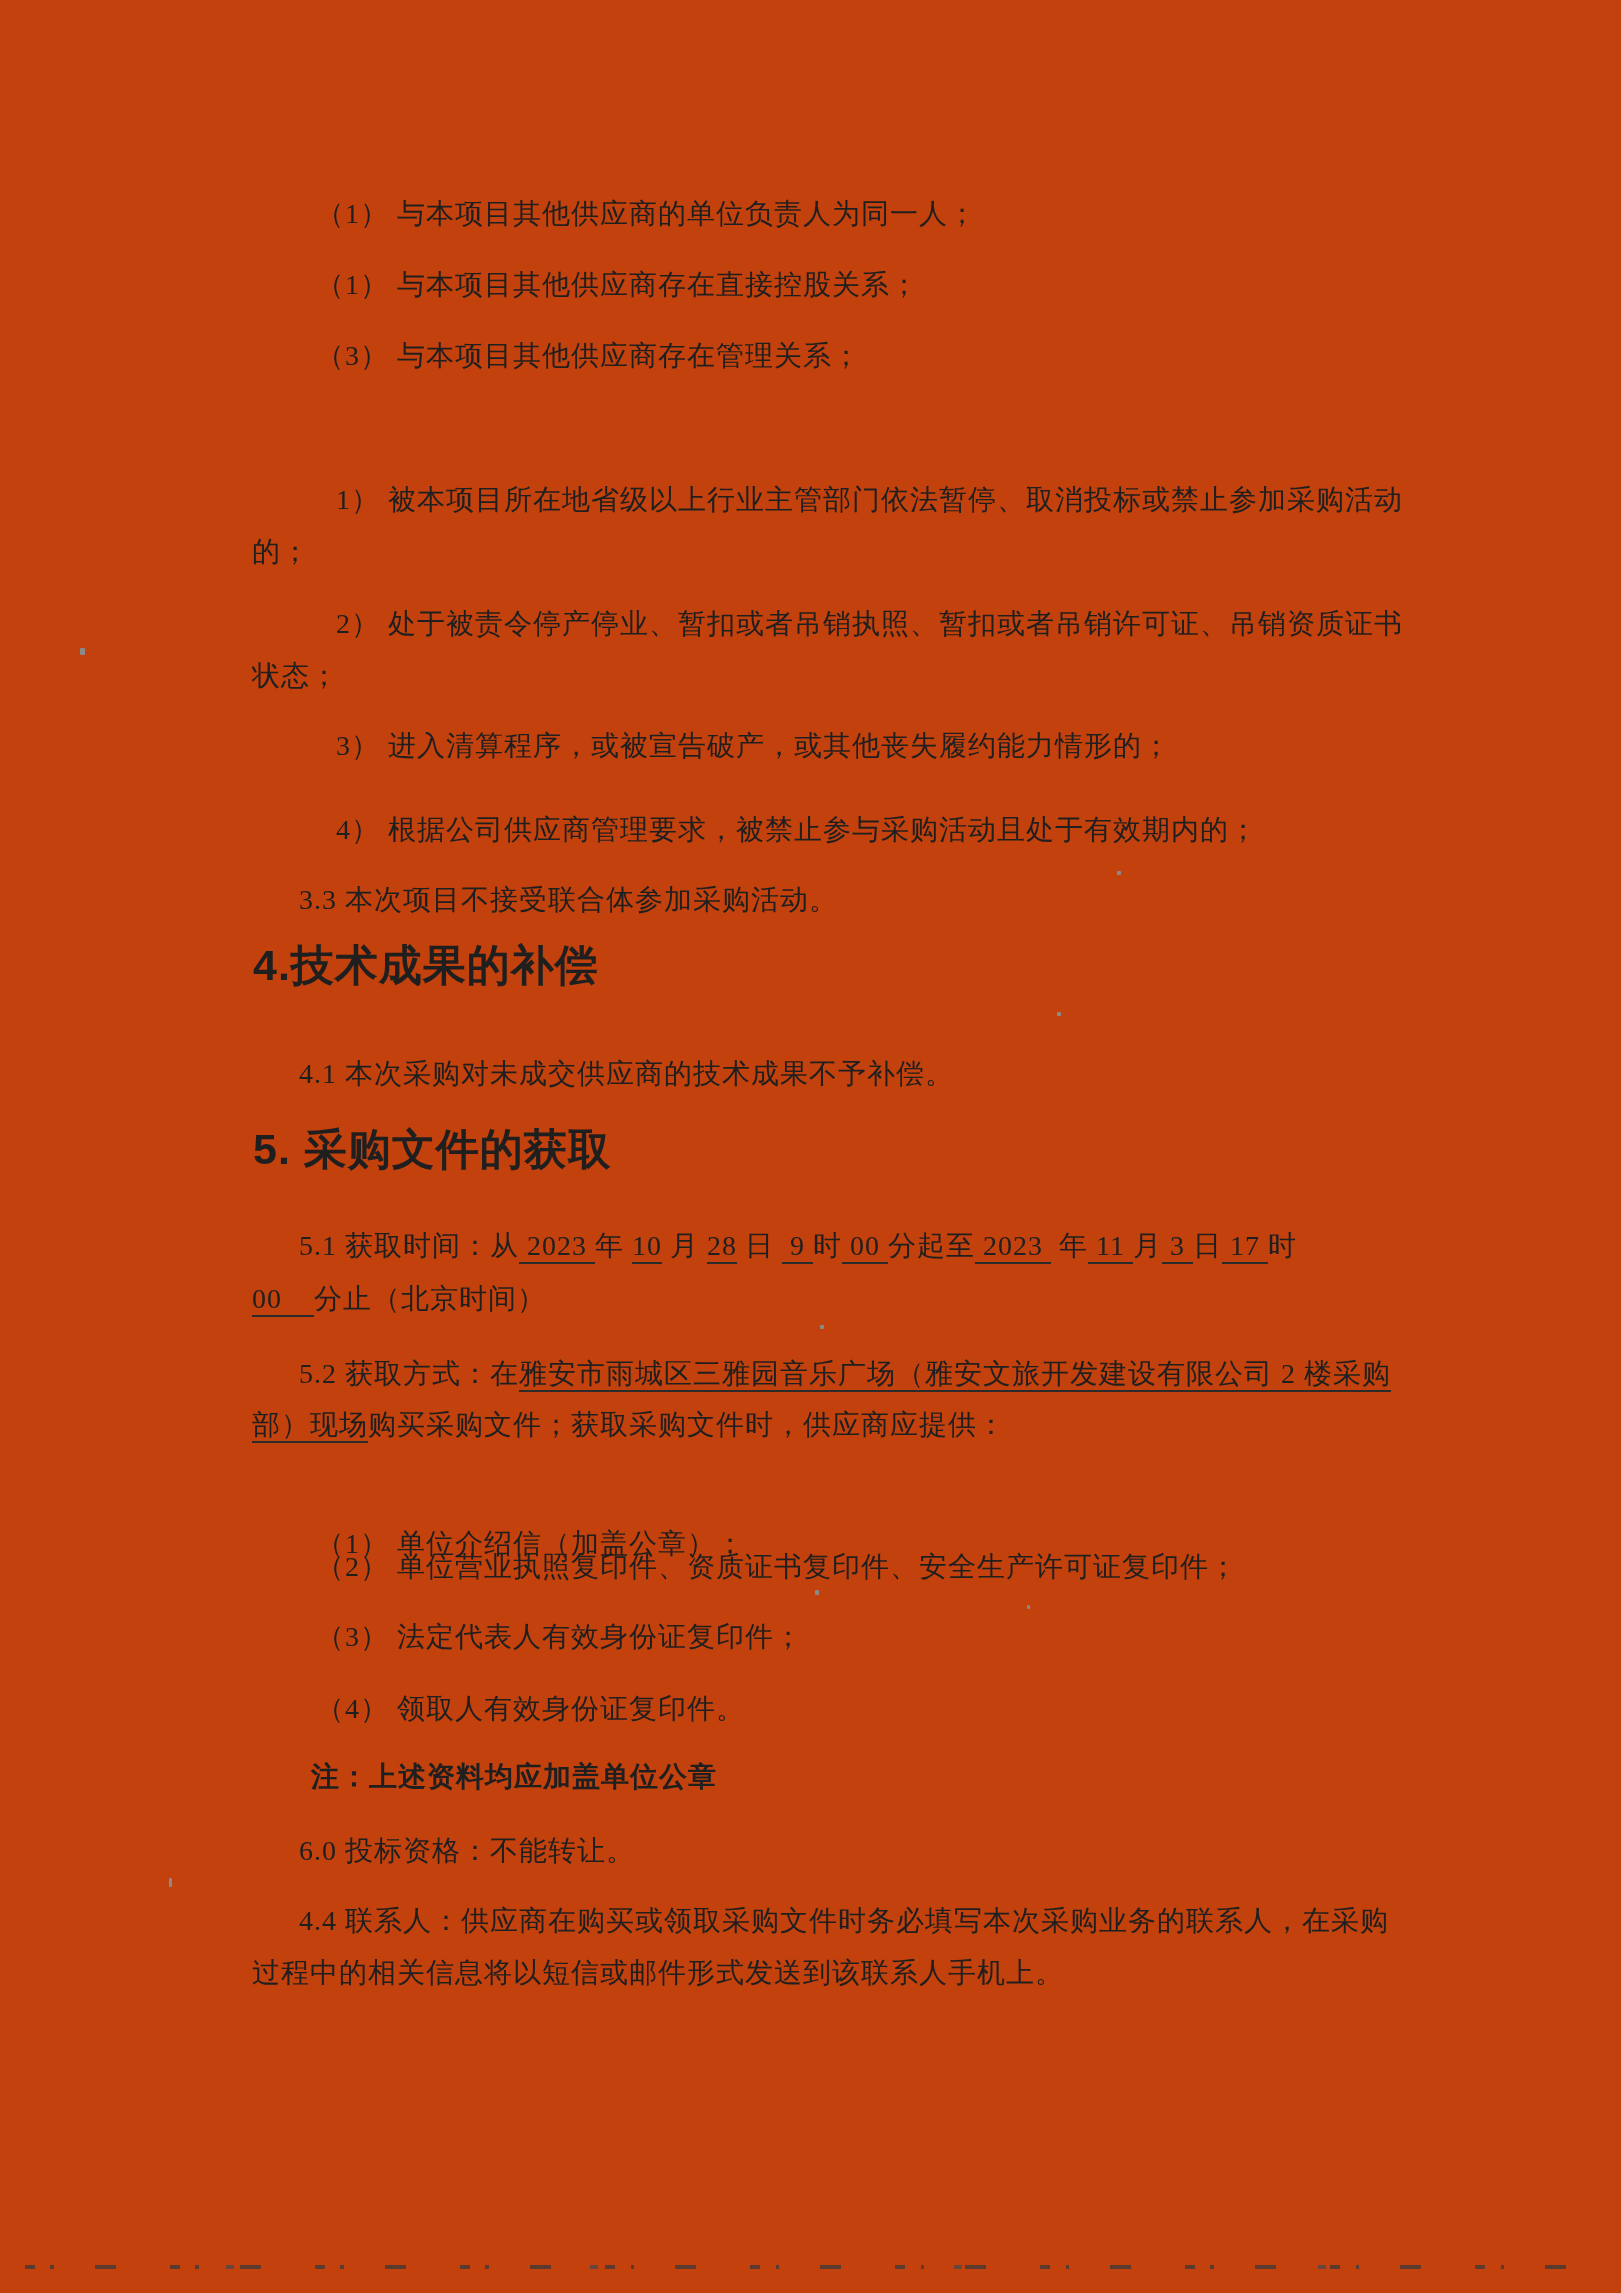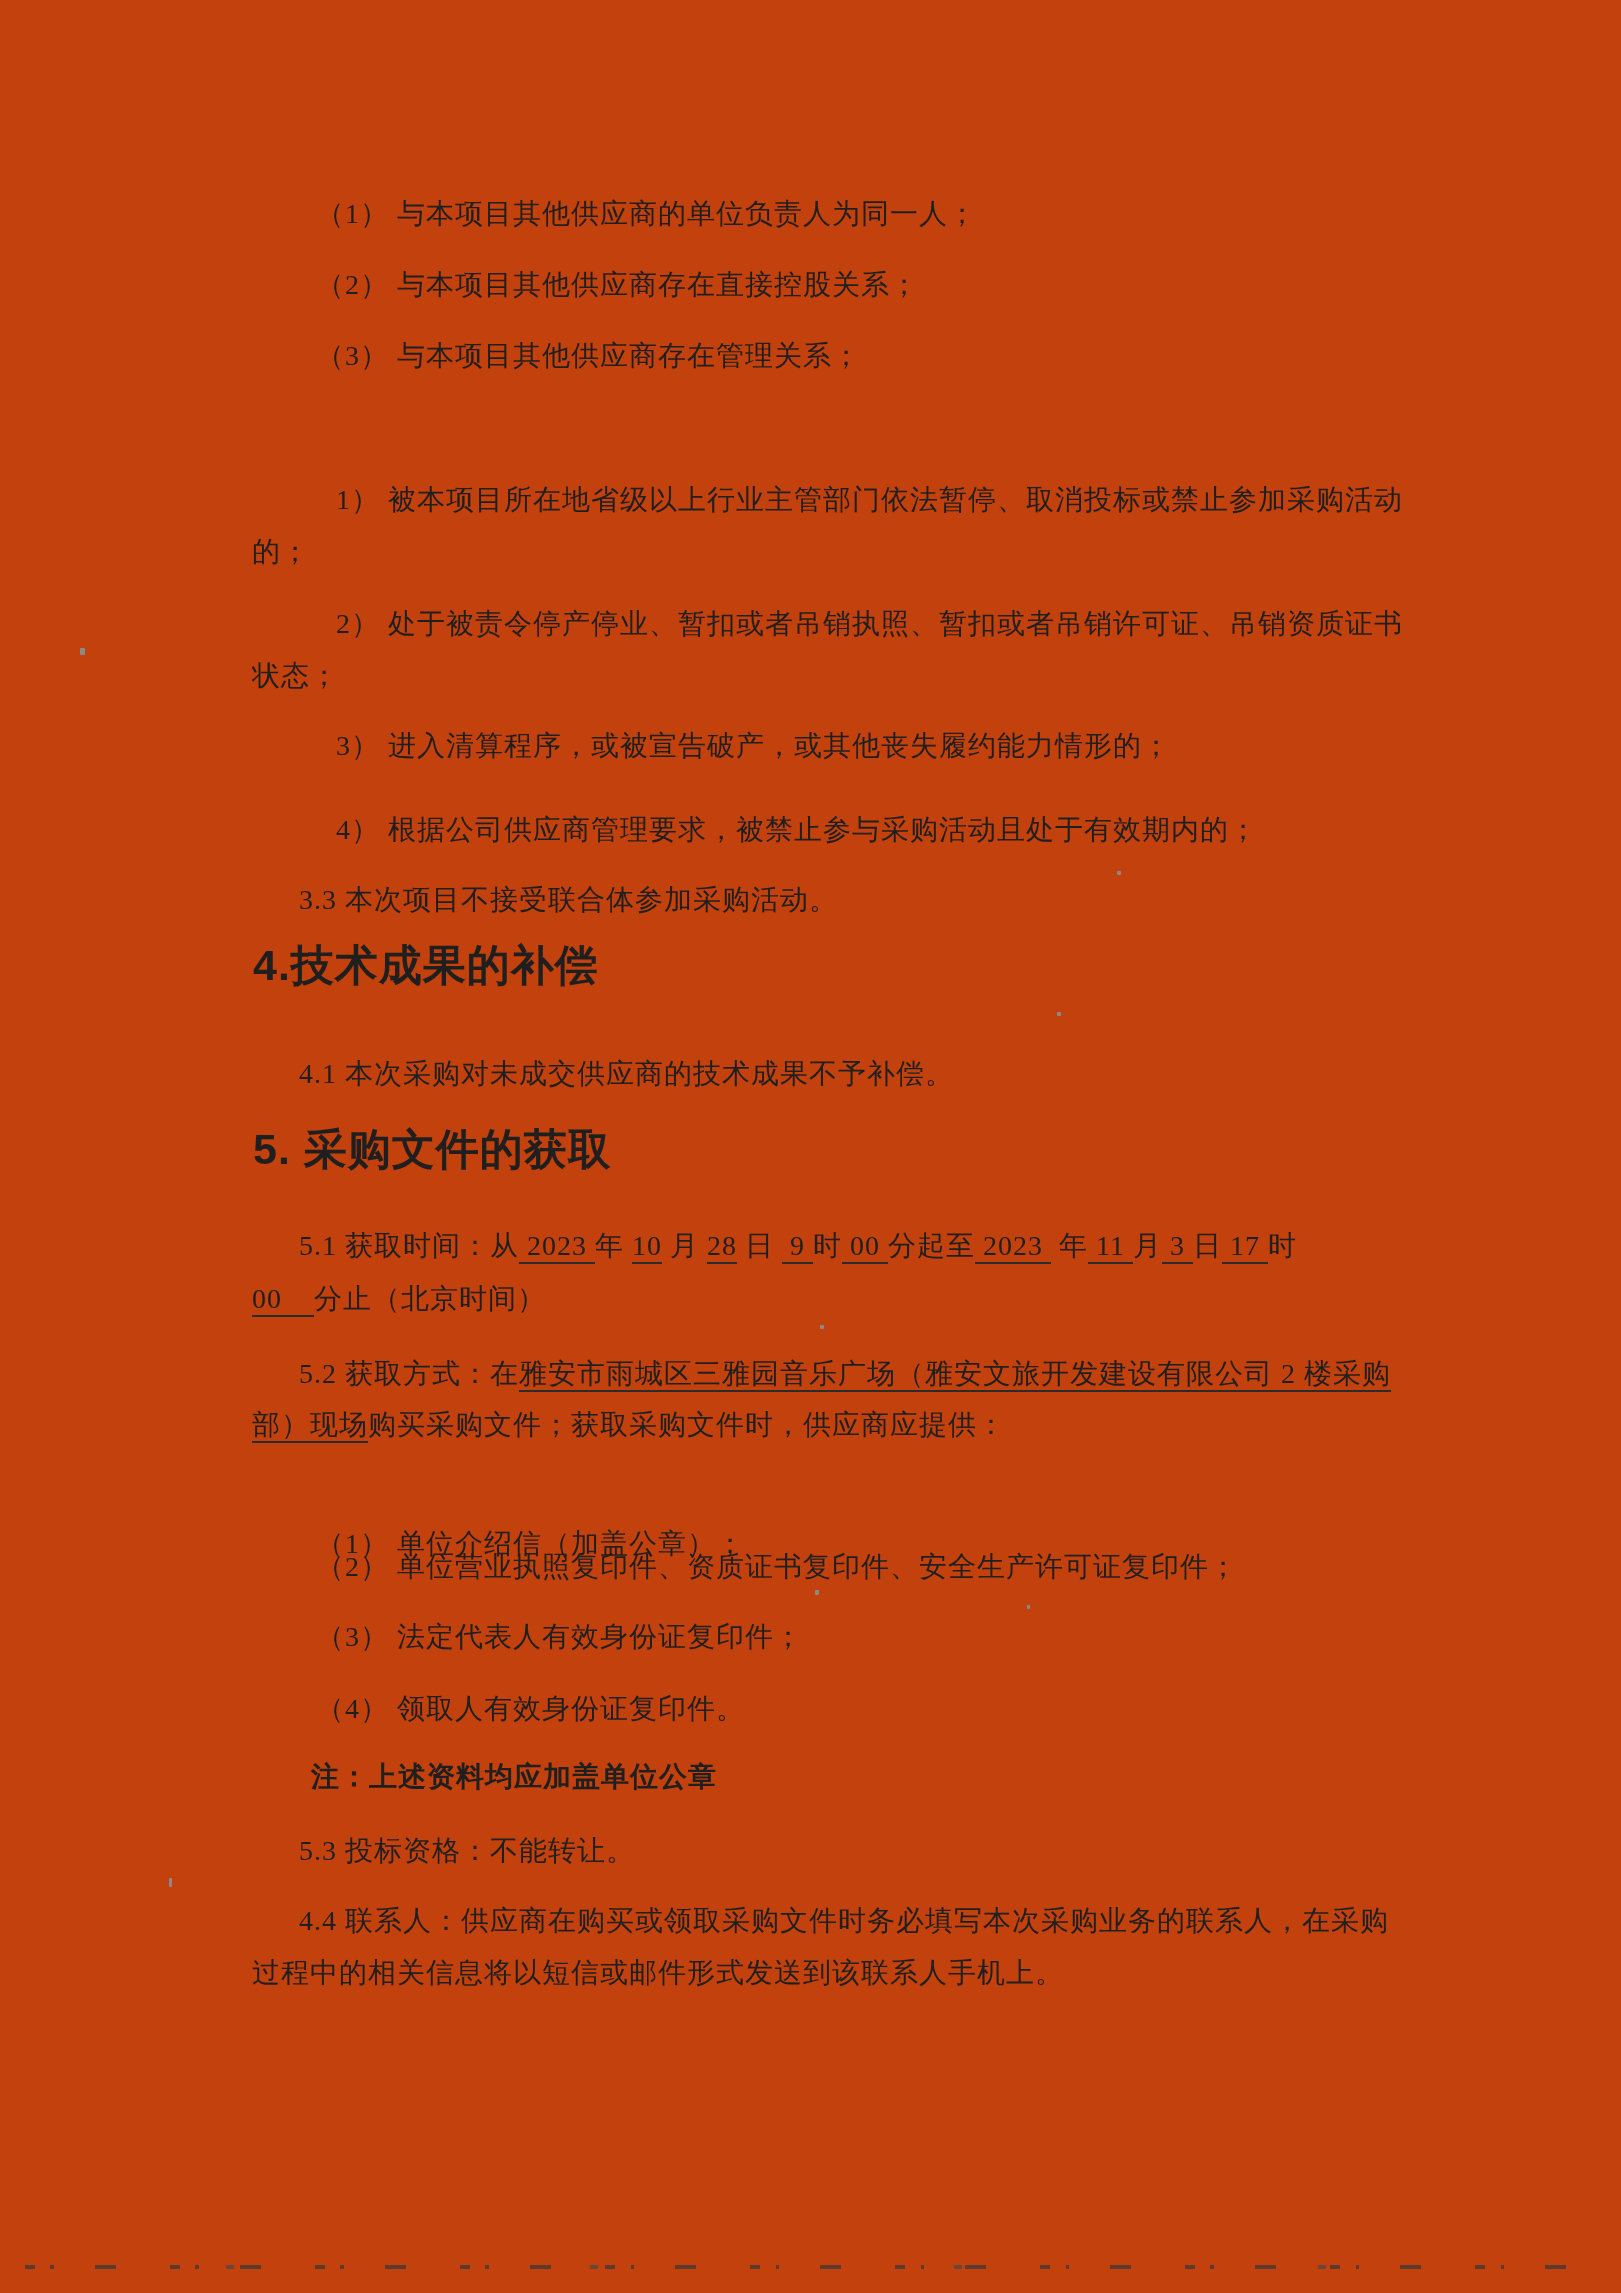--- a/index.html
+++ b/index.html
@@ -49,21 +49,21 @@
         transparent 0 201px, #4a4a4a 201px 209px, transparent 209px 364px);
     opacity:.75;
   }
 </style>
 </head>
 <body>
 
 <div class="page">
 
   <div class="ln" style="left:316px;top:196px;">（1） 与本项目其他供应商的单位负责人为同一人；</div>
-  <div class="ln" style="left:316px;top:267px;">（2） 与本项目其他供应商存在直接控股关系；</div>
+  <div class="ln" style="left:316px;top:267px;">（1） 与本项目其他供应商存在直接控股关系；</div>
   <div class="ln" style="left:316px;top:338px;">（3） 与本项目其他供应商存在管理关系；</div>
 
   <div class="ln" style="left:336px;top:482px;">1） 被本项目所在地省级以上行业主管部门依法暂停、取消投标或禁止参加采购活动</div>
   <div class="ln" style="left:252px;top:534px;">的；</div>
   <div class="ln" style="left:336px;top:606px;">2） 处于被责令停产停业、暂扣或者吊销执照、暂扣或者吊销许可证、吊销资质证书</div>
   <div class="ln" style="left:252px;top:658px;">状态；</div>
   <div class="ln" style="left:336px;top:728px;">3） 进入清算程序，或被宣告破产，或其他丧失履约能力情形的；</div>
   <div class="ln" style="left:336px;top:812px;">4） 根据公司供应商管理要求，被禁止参与采购活动且处于有效期内的；</div>
 
   <div class="ln" style="left:299px;top:882px;">3.3 本次项目不接受联合体参加采购活动。</div>
@@ -79,21 +79,21 @@
   <div class="ln" style="left:299px;top:1356px;"><span>5.2 获取方式：在</span><span class="ul">雅安市雨城区三雅园音乐广场（雅安文旅开发建设有限公司 2 楼采购</span></div>
   <div class="ln" style="left:252px;top:1407px;"><span class="ul">部）现场</span><span>购买采购文件；获取采购文件时，供应商应提供：</span></div>
 
   <div class="ln" style="left:316px;top:1526px;">（1） 单位介绍信（加盖公章）；</div>
   <div class="ln" style="left:316px;top:1549px;">（2） 单位营业执照复印件、资质证书复印件、安全生产许可证复印件；</div>
   <div class="ln" style="left:316px;top:1619px;">（3） 法定代表人有效身份证复印件；</div>
   <div class="ln" style="left:316px;top:1691px;">（4） 领取人有效身份证复印件。</div>
 
   <div class="ln bold-note" style="left:311px;top:1759px;">注：上述资料均应加盖单位公章</div>
 
-  <div class="ln" style="left:299px;top:1833px;">5.3 投标资格：不能转让。</div>
+  <div class="ln" style="left:299px;top:1833px;">6.0 投标资格：不能转让。</div>
   <div class="ln" style="left:299px;top:1903px;">4.4 联系人：供应商在购买或领取采购文件时务必填写本次采购业务的联系人，在采购</div>
   <div class="ln" style="left:252px;top:1955px;">过程中的相关信息将以短信或邮件形式发送到该联系人手机上。</div>
 
   <div class="speck" style="left:80px;top:648px;width:4.9px;height:6.9px;"></div>
   <div class="speck" style="left:1117px;top:871px;width:3.9px;height:3.9px;"></div>
   <div class="speck" style="left:1057px;top:1012px;width:3.9px;height:3.9px;"></div>
   <div class="speck" style="left:820px;top:1325px;width:3.9px;height:3.9px;"></div>
   <div class="speck" style="left:815px;top:1590px;width:3.9px;height:4.9px;"></div>
   <div class="speck" style="left:1027px;top:1605px;width:2.9px;height:3.9px;"></div>
   <div class="speck" style="left:169px;top:1878px;width:2.9px;height:8.8px;"></div>

